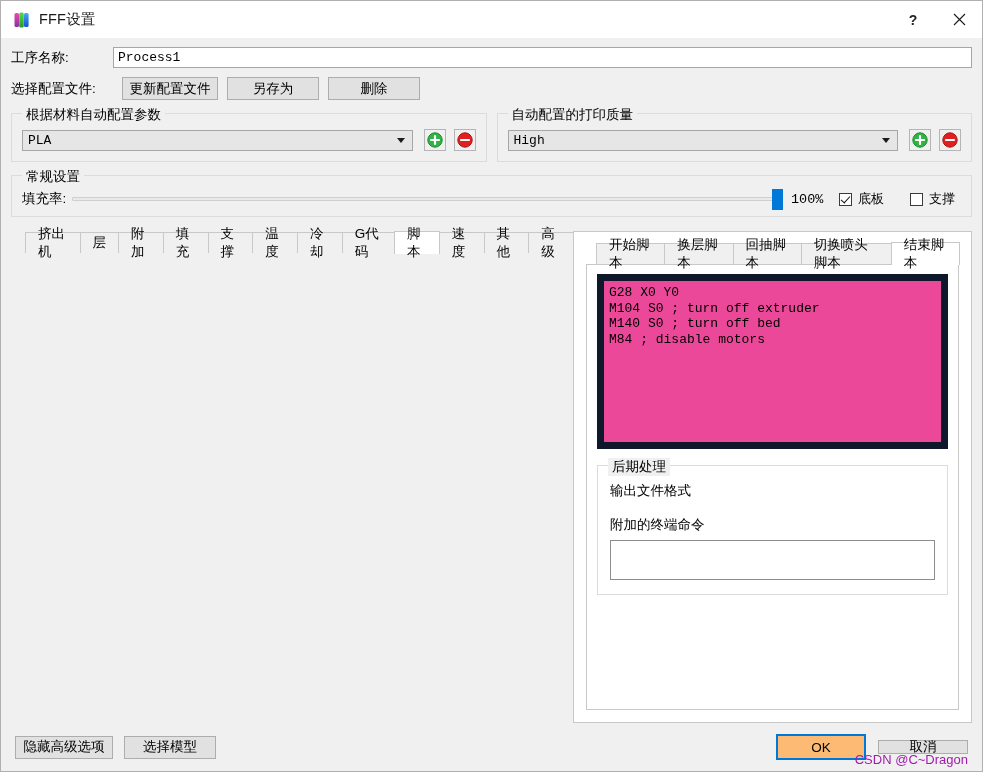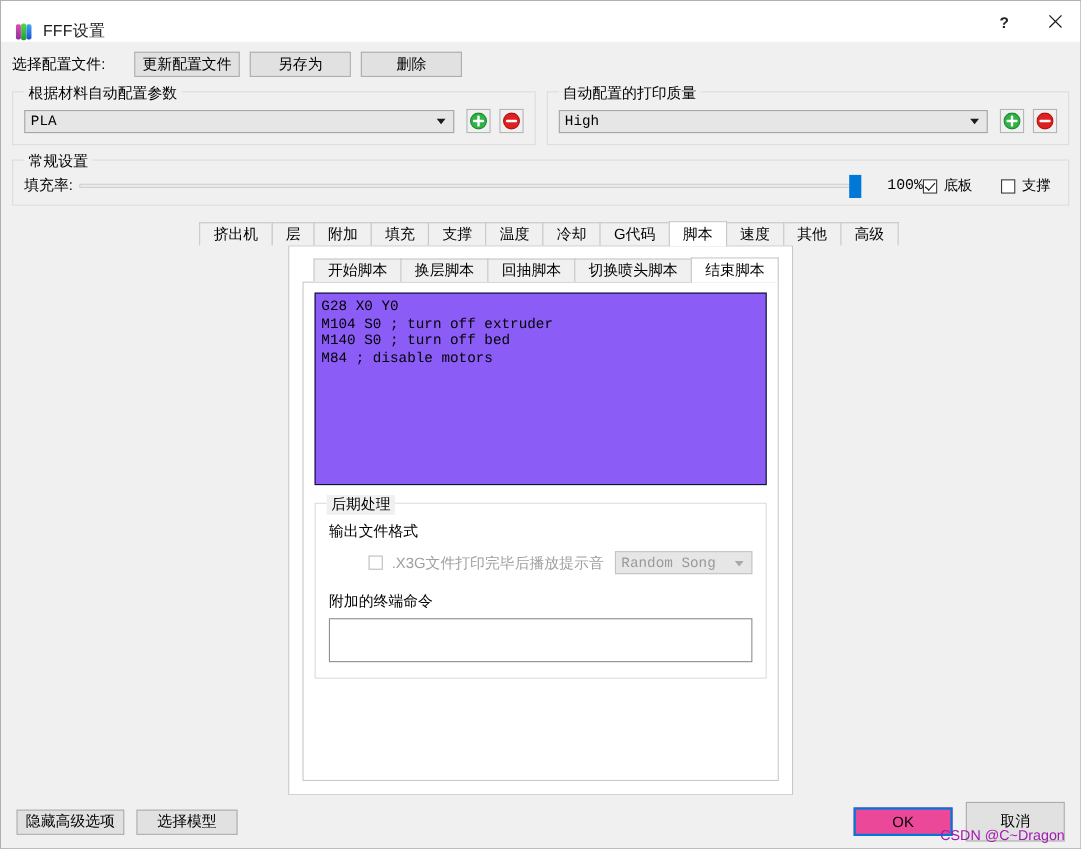--- a/index.html
+++ b/index.html
@@ -26,21 +26,21 @@
     box-sizing: border-box;
     display: flex;
     flex-direction: column;
   }
 
   
   .titlebar {
     height: 37px;
     background: #ffffff;
     display: flex;
-    align-items: flex-end;
+    align-items: center;
     flex: 0 0 auto;
     position: relative;
   }
   .title-icon {
     width: 18px;
     height: 18px;
     margin-left: 12px;
     margin-right: 8px;
     display: block;
   }
@@ -186,21 +186,21 @@
     margin: 0 0 0 6px;
   }
   .slider-handle {
     position: absolute;
     right: -5px;
     top: -9px;
     width: 11px;
     height: 21px;
     background: #0078d7;
   }
-  .pct { width: 48px; text-align: right; padding-left: 12px; font-size: 13.5px; font-family:"Liberation Mono","DejaVu Sans Mono",monospace;}
+  .pct { width: 48px; text-align: left; padding-left: 12px; font-size: 13.5px; font-family:"Liberation Mono","DejaVu Sans Mono",monospace;}
 
   .checkwrap { display: flex; align-items: center; cursor: default; }
   .checkbox {
     width: 13px; height: 13px;
     border: 1px solid #3a3a3a;
     background: #fff;
     box-sizing: border-box;
     position: relative;
     margin-right: 6px;
   }
@@ -209,21 +209,21 @@
     position: absolute;
     left: 3px; top: 0px;
     width: 4px; height: 8px;
     border: solid #111;
     border-width: 0 1.6px 1.6px 0;
     transform: rotate(42deg);
   }
   .checkbox.disabled { border-color: #bdbdbd; }
 
   
-  .tabs-area { margin-top: 14px; display:flex; flex-direction: column; flex: 1 1 auto; min-height:0;align-items:center;}
+  .tabs-area { margin-top: 14px; display:flex; flex-direction: row; flex: 1 1 auto; min-height:0;}
   .tabstrip {
     display: flex;
     align-items: flex-end;
     height: 22px;
     position: relative;
     z-index: 2;
     padding-left: 14px;
   }
   .tab {
     height: 21px;
@@ -264,22 +264,22 @@
     border: 1px solid #c8c8c8;
     box-sizing: border-box;
     padding: 9px 10px 12px 10px;
     display: flex;
     flex-direction: column;
     flex: 1 1 auto;
     min-height: 0;
   }
 
   .code-area {
-    border: 1px solid #0f172a;
-    background: #8b5cf6;
+    border: 7px solid #0f172a;
+    background: #ec4899;
     height: 175px;
     font-family: "Liberation Mono", "DejaVu Sans Mono", monospace;
     font-size: 13px;
     line-height: 15.5px;
     padding: 4px 5px;
     box-sizing: border-box;
     white-space: pre;
     overflow: hidden;
     color: #000;
     outline: none;
@@ -301,28 +301,28 @@
     align-items: center;
     padding: 0 14px;
     box-sizing: border-box;
     background: #f0f0f0;
     position: relative;
   }
   .footer .spacer { flex: 1 1 auto; }
   .ok-btn {
     width: 90px; height: 26px;
     border: 2px solid #0078d7;
-    background: #ec4899;
+    background: #fdba74;
     font-size: 13.5px;
     display:inline-flex; align-items:center; justify-content:center;
     box-sizing: border-box;
     cursor: default;
   }
   .cancel-btn {
-    width: 90px; height: 36px;
+    width: 90px; height: 14px;
     margin-left: 12px;
     border: 1px solid #adadad;
     background: #e1e1e1;
     font-size: 13.5px;
     display:inline-flex; align-items:center; justify-content:center;
     box-sizing: border-box;
     cursor: default;
   }
   .watermark {
     position: absolute;
@@ -366,20 +366,24 @@
       <div class="tbtn close">
         <svg width="13" height="13" viewBox="0 0 13 13">
           <path d="M1 1 L12 12 M12 1 L1 12" stroke="#1a1a1a" stroke-width="1.1" fill="none"></path>
         </svg>
       </div>
     </div>
   </div>
 
   <div class="content">
 
+    <div class="row">
+      <div class="lbl" style="width:102px">工序名称:</div>
+      <input class="textfield" style="flex: 1 1 auto;" value="Process1">
+    </div>
 
     <div class="row">
       <div class="lbl" style="width:102px">选择配置文件:</div>
       <div class="btn" style="width:96px;margin-left:9px">更新配置文件</div>
       <div class="btn" style="width:92px;margin-left:9px">另存为</div>
       <div class="btn" style="width:92px;margin-left:9px">删除</div>
     </div>
 
     <div style="display:flex; gap:10px;">
       <div class="groupbox" style="flex:1 1 0;text-align:right;">
@@ -478,28 +482,20 @@
 M84 ; disable motors</div>
 
           <div class="groupbox" style="margin-top:16px;border-color:#dcdcdc;">
             <div class="gb-title">后期处理</div>
             <div class="gb-inner" style="padding:16px 12px 14px 12px;">
 
               <div style="display:flex;align-items:center;">
                 <div class="lbl">输出文件格式</div>
               </div>
 
-              <div style="display:flex;align-items:center;margin-top:9px;padding-left:36px;">
-                <span class="checkbox disabled"></span>
-                <span style="color:#a0a0a0;font-size:13.5px;margin-left:2px">.X3G文件打印完毕后播放提示音</span>
-                <div class="combo disabled" style="width:125px;margin-left:10px">
-                  <span>Random Song</span>
-                  <span class="arrow"></span>
-                </div>
-              </div>
 
               <div style="margin-top:16px;">
                 <div class="lbl">附加的终端命令</div>
                 <div class="bigbox" style="margin-top:6px"></div>
               </div>
 
             </div>
           </div>
         </div>
       </div>

